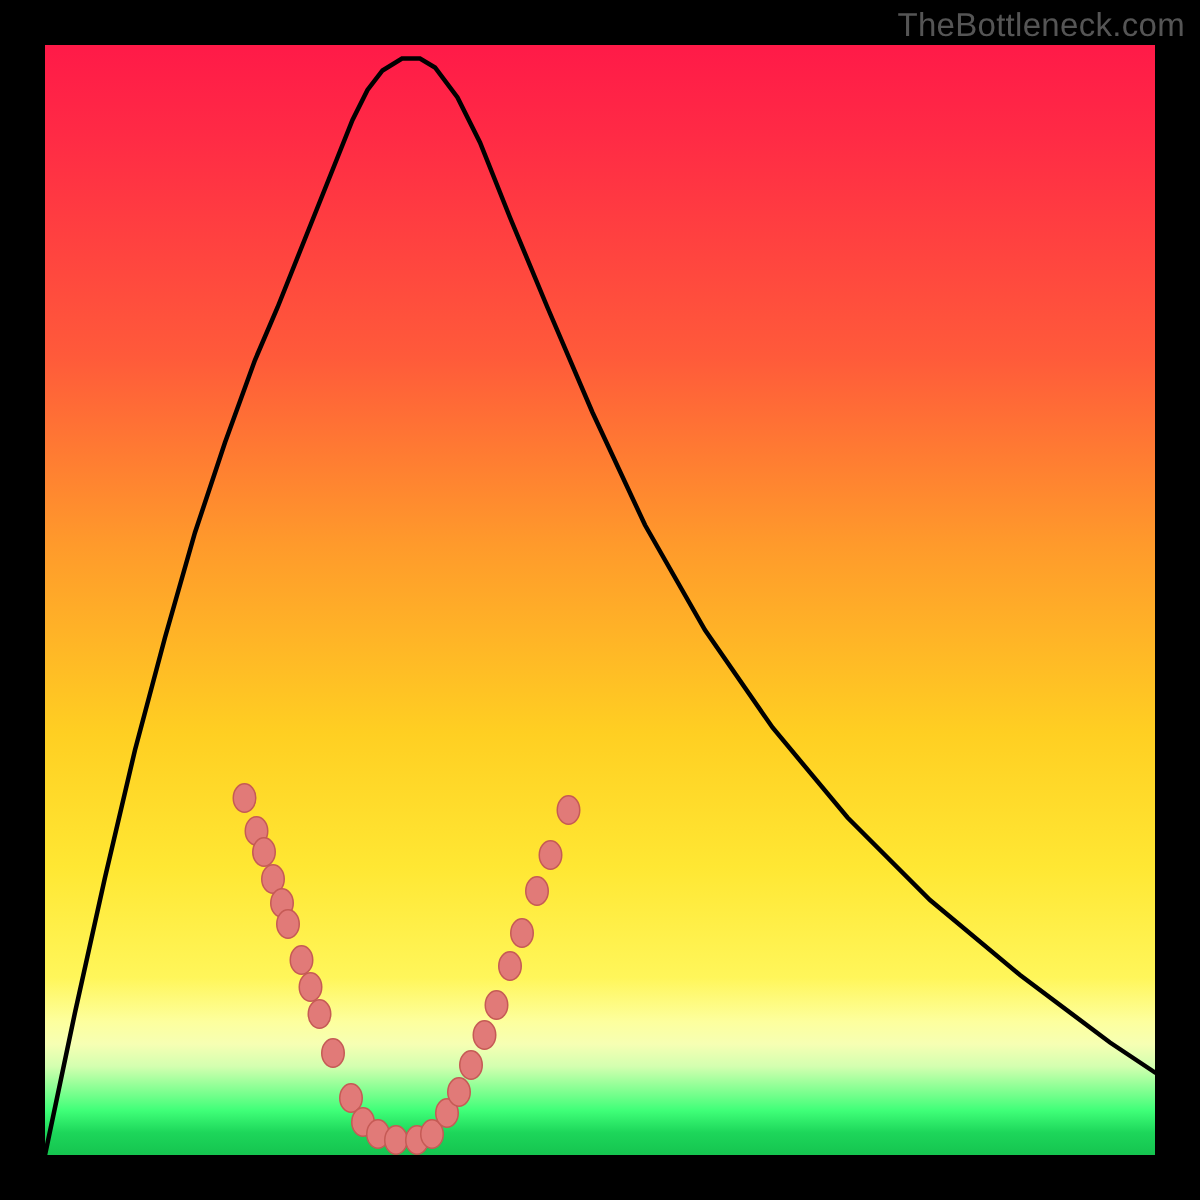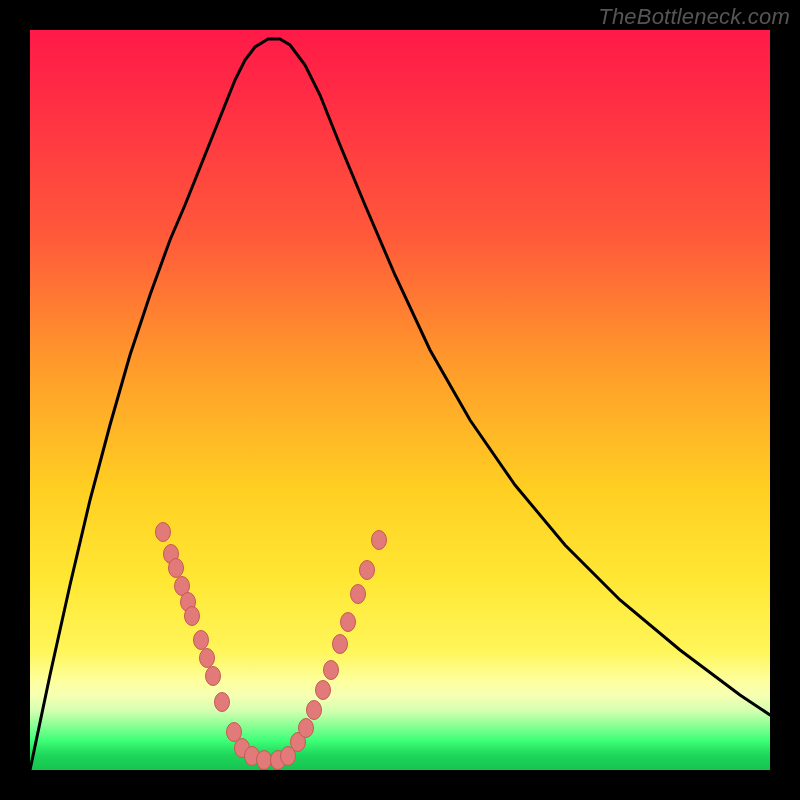--- a/index.html
+++ b/index.html
@@ -43,21 +43,20 @@
   }
   .watermark {
     position: absolute;
     top: 4px;
     right: 10px;
     color: #555;
     font-size: 22px;
     font-weight: 500;
     letter-spacing: 0.2px;
     user-select: none;
-    font-style: italic;
   }
   svg.curve {
     position: absolute;
     left: 0;
     top: 0;
     width: 740px;
     height: 740px;
     overflow: visible;
   }
 </style>

